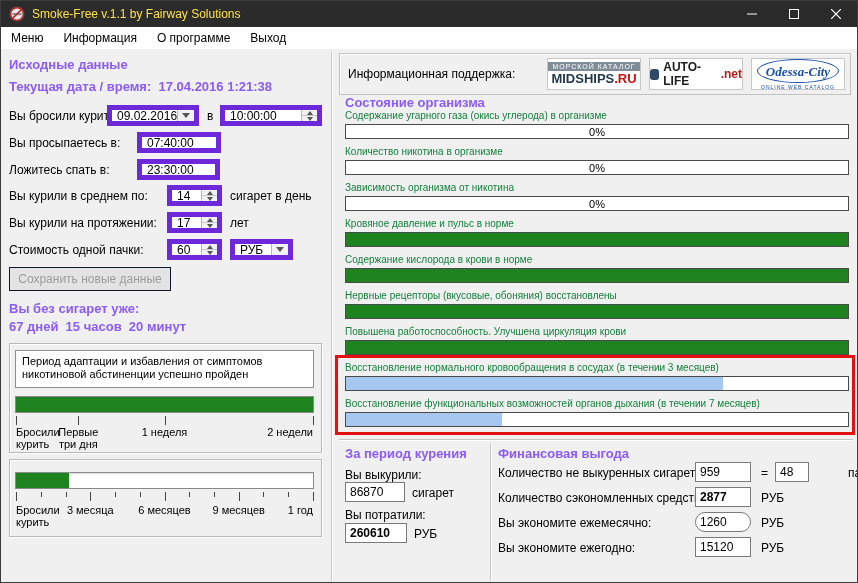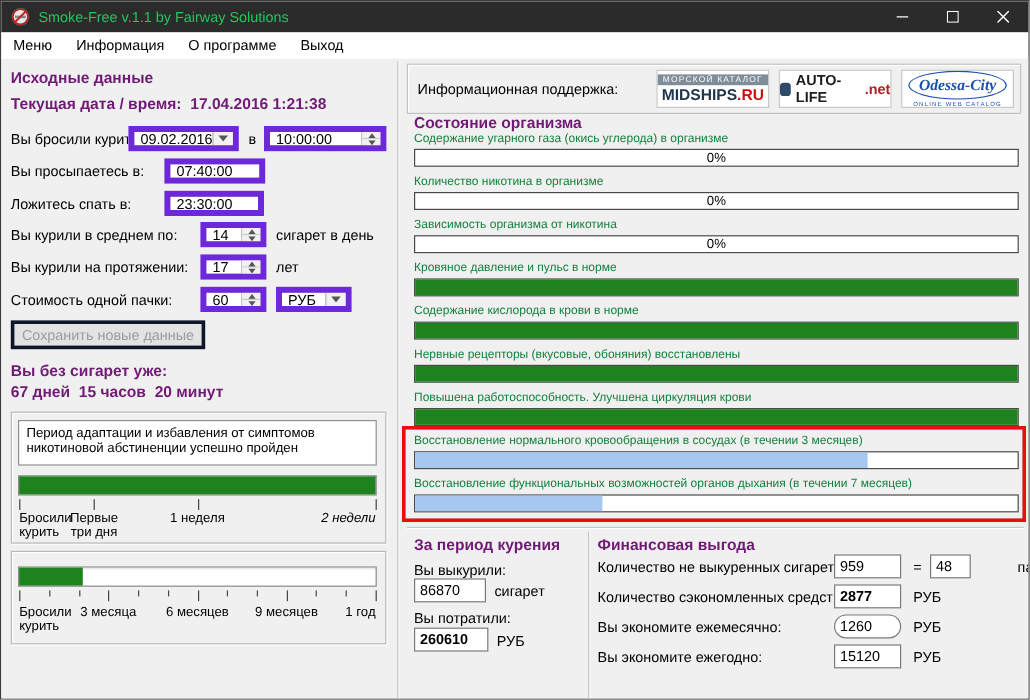--- a/index.html
+++ b/index.html
@@ -3,46 +3,46 @@
 <meta charset="utf-8">
 <style>
   * { margin:0; padding:0; box-sizing:border-box; }
   html,body { width:858px; height:583px; background:#888; }
   body { font-family:"Liberation Sans", sans-serif; }
   #window { position:relative; width:858px; height:583px; background:#f0f0f0; overflow:hidden; border:1px solid #3c3c3c; }
 
   
   .titlebar { position:absolute; top:0; left:0; width:100%; height:26px; background:#2b2b2b; display:flex; align-items:center; padding-left:8px; }
   .app-icon { width:16px; height:16px; display:inline-block; }
-  .titlebar .title { color:#22c55e; font-size:12px; margin-left:7px; }
+  .titlebar .title { color:#fde047; font-size:12px; margin-left:7px; }
   .winbtns { margin-left:auto; display:flex; height:26px; }
   .wb { width:42px; height:26px; display:flex; align-items:center; justify-content:center; }
   .wb svg { display:block; }
 
   
   .menubar { position:absolute; top:26px; left:0; width:100%; height:22px; background:#ffffff; display:flex; align-items:center; font-size:12px; color:#000; }
   .menu-item { padding:3px 10px; cursor:default; }
 
   
   .content { position:absolute; top:48px; left:0; width:858px; height:535px; background:#f0f0f0; }
   .abs { position:absolute; }
   .lbl { font-size:12px; color:#000; white-space:nowrap; }
-  .h1 { font-size:13px; font-weight:bold; color:#701a75; white-space:nowrap; }
+  .h1 { font-size:13px; font-weight:bold; color:#8b5cf6; white-space:nowrap; }
 
   
   .textbox { position:absolute; height:21px; background:#fff; border:5px solid #6d28d9; font-size:12px; display:flex; align-items:center; padding-left:5px; overflow:hidden; }
   .updown { position:absolute; right:0; top:0; bottom:0; width:16px; display:flex; flex-direction:column; border-left:1px solid #b8b8b8; }
   .spin-btn { flex:1; background:#f1f1f1; display:flex; align-items:center; justify-content:center; border-bottom:1px solid #c9c9c9; }
   .spin-btn:last-child { border-bottom:none; }
   .arr-u { width:0; height:0; border-left:3px solid transparent; border-right:3px solid transparent; border-bottom:4px solid #555; }
   .arr-d { width:0; height:0; border-left:3px solid transparent; border-right:3px solid transparent; border-top:4px solid #555; }
   .combo-btn { position:absolute; right:0; top:0; bottom:0; width:17px; background:#f1f1f1; border-left:1px solid #b8b8b8; display:flex; align-items:center; justify-content:center; }
   .combo-btn .arr-d { border-left-width:4px; border-right-width:4px; border-top-width:5px; }
 
-  .btn-disabled { position:absolute; left:8px; top:218px; width:162px; height:24px; background:#e3e3e3; border:3px solid #0f172a; color:#9c9c9c; font-size:12px; display:flex; align-items:center; justify-content:center; }
+  .btn-disabled { position:absolute; left:8px; top:218px; width:162px; height:24px; background:#e3e3e3; border:1px solid #0f172a; color:#9c9c9c; font-size:12px; display:flex; align-items:center; justify-content:center; }
 
   .since-value { white-space:pre; }
 
   
   .groupbox { position:absolute; border:1px solid #b9b9b9; box-shadow:1px 1px 0 #fff, inset 1px 1px 0 #fff; }
   .notebox { position:absolute; left:5px; top:6px; width:299px; height:38px; background:#fff; border:1px solid #8f8f8f; font-size:11px; line-height:13px; padding:4px 6px; color:#000; }
   .lprog { position:absolute; left:5px; height:17px; width:299px; background:#fff; border:1px solid #8a8a8a; box-shadow:inset 1px 1px 2px rgba(0,0,0,.15); }
   .lprog .fill { height:100%; background:#1e821e; }
   .ticks { position:absolute; left:6px; width:297px; height:9px; }
   .tick { position:absolute; top:0; width:1px; background:#444; height:5px; }
@@ -234,21 +234,21 @@
       <div class="ticks" id="scale1-ticks" style="top:72px;">
           <span class="tick major" style="left: 0%;"></span>
           <span class="tick major" style="left: 21%;"></span>
           <span class="tick major" style="left: 50%;"></span>
           <span class="tick major" style="left: 100%;"></span>
         </div>
       <div class="scale-labels" id="scale1-labels" style="top:82px;">
           <span class="scale-label first" style="left: 0%;">Бросили курить</span>
           <span class="scale-label" style="left: 21%;">Первые три дня</span>
           <span class="scale-label" style="left: 50%;">1 неделя</span>
-          <span class="scale-label last" style="left: 100%; font-style: italic;">2 недели</span>
+          <span class="scale-label last" style="left: 100%;">2 недели</span>
         </div>
     </div>
 
     <div class="groupbox" style="left:8px; top:410px; width:313px; height:78px;">
       <div class="lprog" style="top:12px;">
         <div class="fill" id="lprog2-fill" style="width: 18%;"></div>
       </div>
       <div class="ticks" id="scale2-ticks" style="top:32px;">
           <span class="tick major" style="left: 0%;"></span>
           <span class="tick" style="left: 8.33%;"></span>

